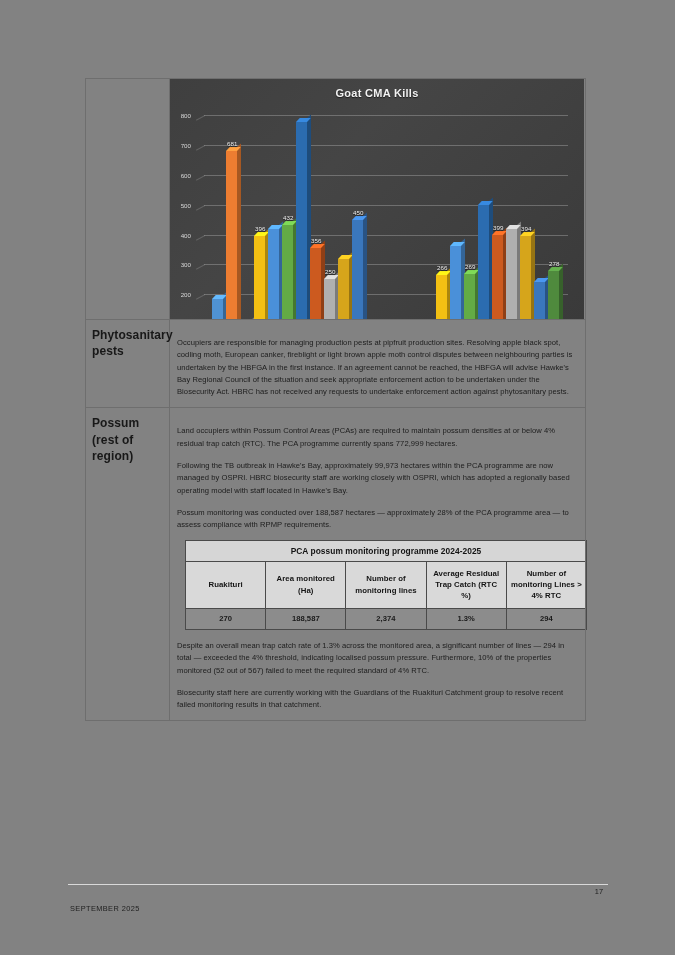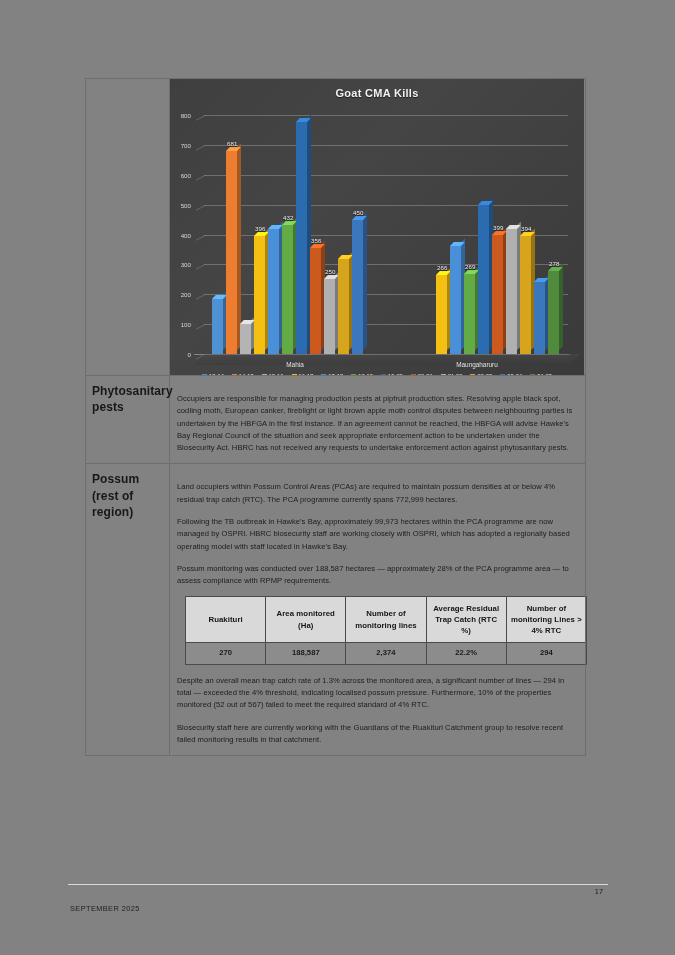--- a/index.html
+++ b/index.html
@@ -48,21 +48,21 @@
     line-height: 1.62;
     letter-spacing: .05px;
   }
   .cell-body p { margin: 10px 0 8px 0; }
   .cell-body p:last-child { margin-bottom: 0; }
   .cell-chart { padding: 0; }
 
   
   .chart {
     position: relative;
-    width: 414px; height: 296px;
+    width: 414px; height: 240px;
     background: linear-gradient(135deg,#3f3f3f 0%,#454545 38%,#3a3a3a 100%);
     overflow: hidden;
   }
   .chart-title {
     position: absolute; left: 0; right: 0; top: 8px;
     text-align: center;
     font-size: 11px; font-weight: bold;
     color: #f2f2f2;
     letter-spacing: .3px;
     text-shadow: 0 1px 1px rgba(0,0,0,.6);
@@ -544,34 +544,37 @@
         </td>
         <td>
           <div class="cell-body">
             <p>Land occupiers within Possum Control Areas (PCAs) are required to maintain possum densities at or below 4% residual trap catch (RTC). The PCA programme currently spans 772,999 hectares.</p>
             <p>Following the TB outbreak in Hawke's Bay, approximately 99,973 hectares within the PCA programme are now managed by OSPRI. HBRC biosecurity staff are working closely with OSPRI, which has adopted a regionally based operating model with staff located in Hawke's Bay.</p>
             <p>Possum monitoring was conducted over 188,587 hectares — approximately 28% of the PCA programme area — to assess compliance with RPMP requirements.</p>
 
             <div class="pca-wrap">
               <table class="pca">
                 <thead>
+                  <tr>
+                    <th class="caption" colspan="5">PCA possum monitoring programme 2024-2025</th>
+                  </tr>
                   <tr id="pca-head">
                       <th>Ruakituri</th>
                       <th>Area monitored (Ha)</th>
                       <th>Number of monitoring lines</th>
                       <th>Average Residual Trap Catch (RTC %)</th>
                       <th>Number of monitoring Lines &gt; 4% RTC</th>
                     </tr>
                 </thead>
                 <tbody id="pca-body">
                     <tr>
                       <td>270</td>
                       <td>188,587</td>
                       <td>2,374</td>
-                      <td>22.2%</td>
+                      <td>1.3%</td>
                       <td>294</td>
                     </tr>
                   </tbody>
               </table>
             </div>
 
             <p>Despite an overall mean trap catch rate of 1.3% across the monitored area, a significant number of lines — 294 in total — exceeded the 4% threshold, indicating localised possum pressure. Furthermore, 10% of the properties monitored (52 out of 567) failed to meet the required standard of 4% RTC.</p>
             <p>Biosecurity staff here are currently working with the Guardians of the Ruakituri Catchment group to resolve recent failed monitoring results in that catchment.</p>
           </div>
         </td>

